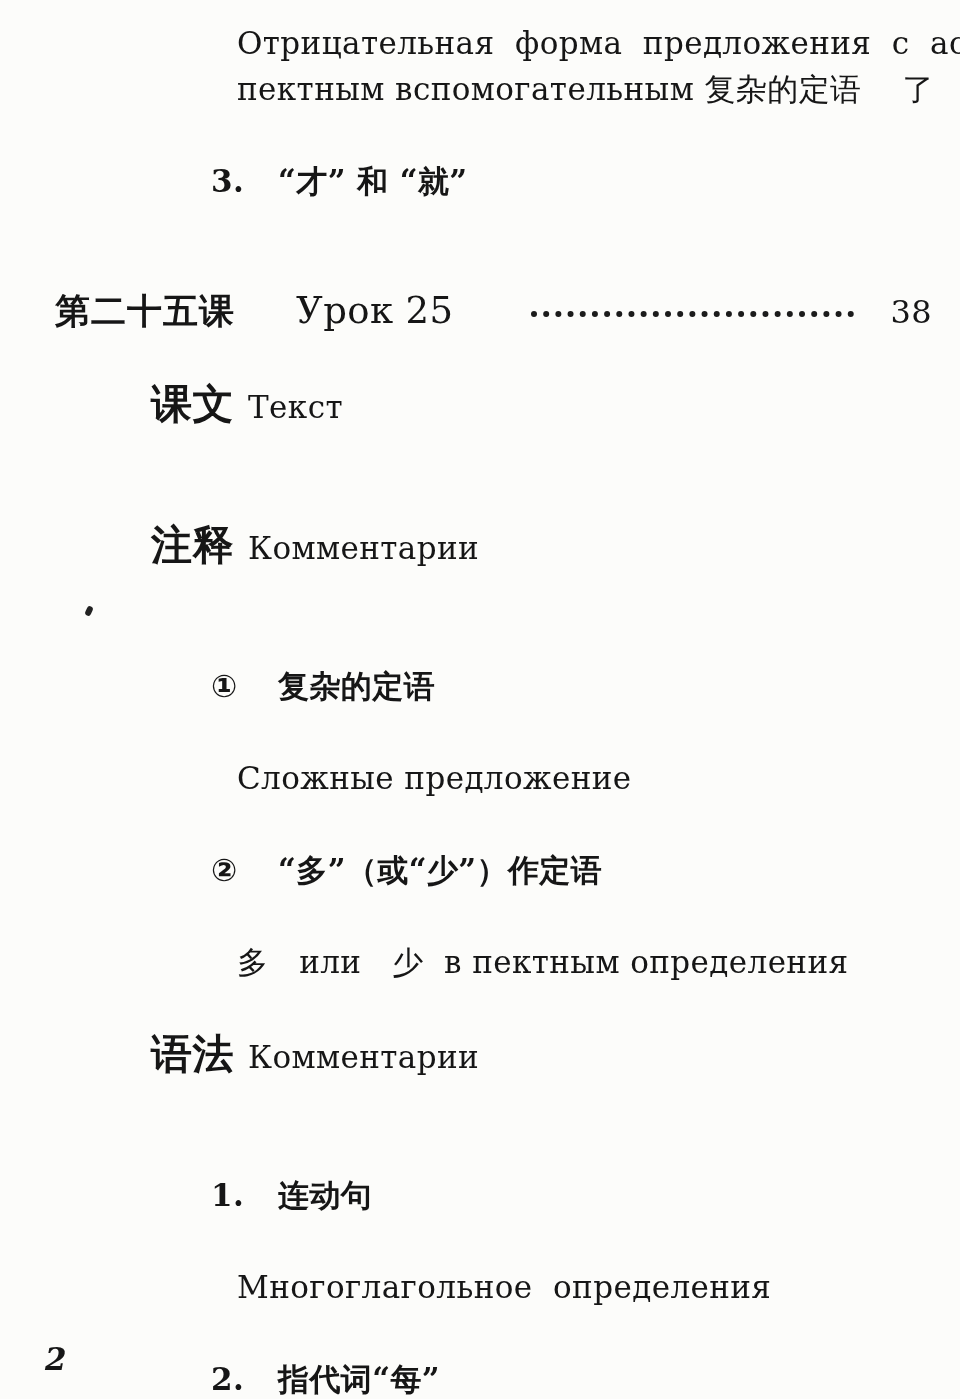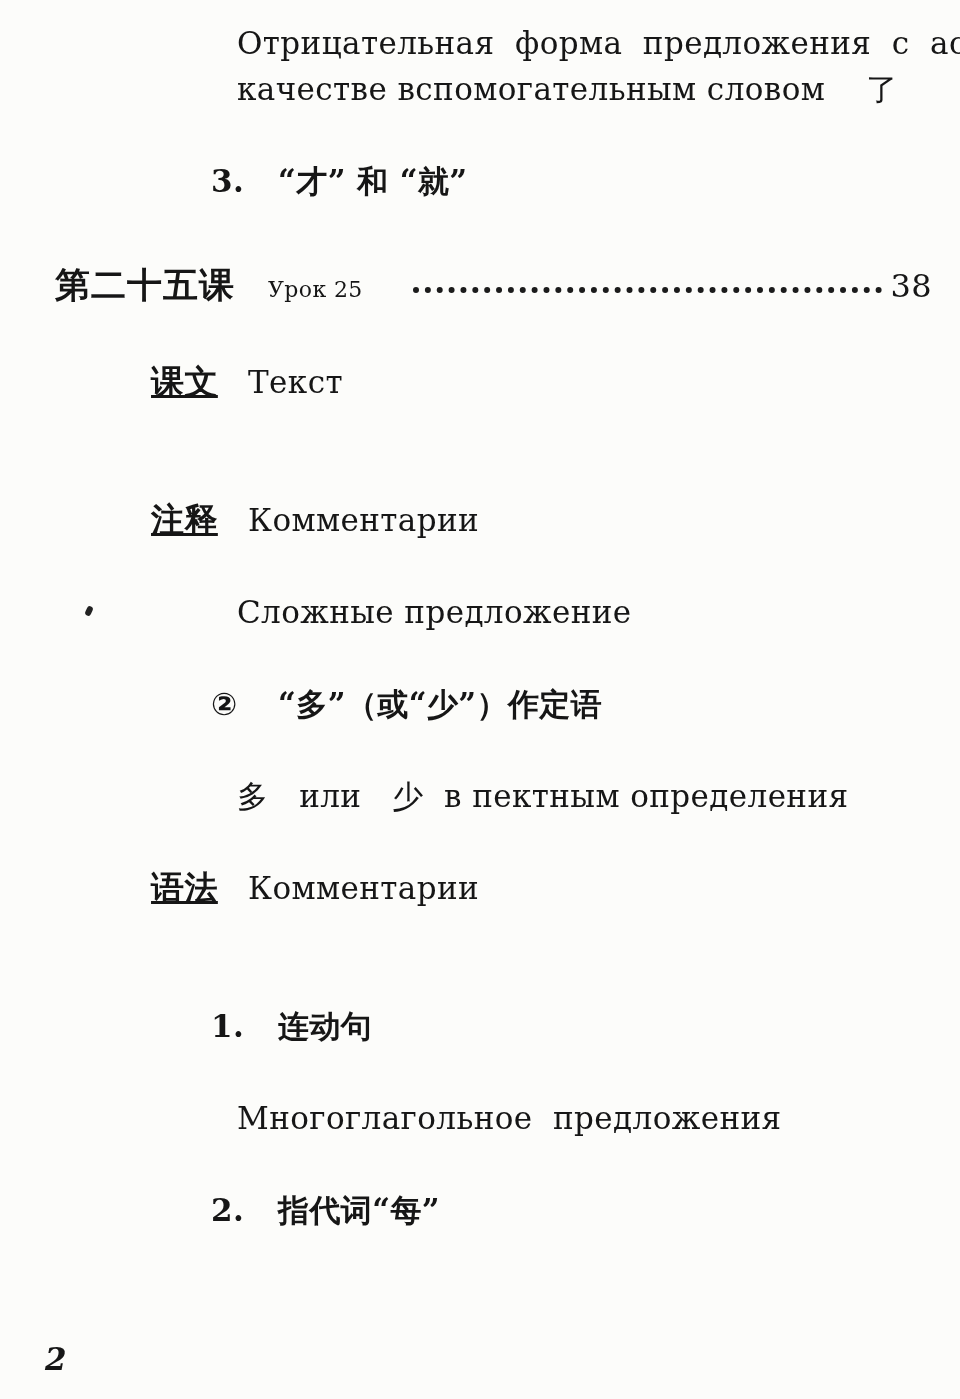--- a/index.html
+++ b/index.html
@@ -21,41 +21,40 @@
   .line {
     line-height: 46px;
     font-size: 31px;
     white-space: pre;
     letter-spacing: 0.4px;
   }
   
   .continuation { margin-left: 237px; }
   .numbered     { margin-left: 170px; }
   .section      { margin-left: 110px; }
-  .lesson       { margin-left: 55px;  margin-top: 12px;
-                  display: flex; align-items: baseline; }
+  .lesson       { margin-left: 55px;  margin-top: 38px;
+                  display: flex; align-items: baseline; gap: 28px; }
 
   .numbered .num {
     display: inline-block;
     min-width: 67px;
     font-weight: 700;
     font-family: "DejaVu Serif", "DejaVu Sans", serif;
   }
   .numbered .txt { font-weight: 700; }
 
   .section .zh {
     display: inline-block;
     min-width: 97px;
     font-weight: 700;
-    font-size: 33px;
-    text-decoration: underline;
+    font-size: 41px;
   }
 
   .lesson .lesson-zh { font-weight: 800; font-size: 35px; letter-spacing: 1px; }
-  .lesson .lesson-ru { margin-left: 33px; font-size: 22px; }
+  .lesson .lesson-ru { margin-left: 33px; font-size: 37px; }
   .lesson .dots {
     flex: 1;
     align-self: center;
     margin-left: 50px;
     margin-right: 8px;
     border-bottom: 6px dotted #1b1b1b;
     transform: translateY(2px);
   }
   .lesson .pagenum { font-size: 32px; margin-right: 28px; }
 
@@ -77,55 +76,58 @@
     border-radius: 3px;
     transform: rotate(24deg);
   }
 </style>
 </head>
 <body>
 
 <div class="page">
 
   <div class="line continuation">Отрицательная  форма  предложения  с  ас-</div>
-  <div class="line continuation">качестве вспомогательным словом    了</div>
+  <div class="line continuation">пектным вспомогательным 复杂的定语    了</div>
 
   <div class="line numbered">
     <span class="num">3.</span><span class="txt">“才” 和 “就”</span>
   </div>
 
   <div class="line lesson">
     <span class="lesson-zh">第二十五课</span>
     <span class="lesson-ru">Урок 25</span>
     <span class="dots"></span>
     <span class="pagenum">38</span>
   </div>
 
   <div class="line section">
     <span class="zh">课文</span><span class="ru">Текст</span>
   </div>
   <div class="line section">
     <span class="zh">注释</span><span class="ru">Комментарии</span>
   </div>
 
+  <div class="line numbered">
+    <span class="num">①</span><span class="txt">复杂的定语</span>
+  </div>
   <div class="line continuation">Сложные предложение</div>
 
   <div class="line numbered">
     <span class="num">②</span><span class="txt">“多”（或“少”）作定语</span>
   </div>
   <div class="line continuation">多   или   少  в пектным определения</div>
 
   <div class="line section">
     <span class="zh">语法</span><span class="ru">Комментарии</span>
   </div>
 
   <div class="line numbered">
     <span class="num">1.</span><span class="txt">连动句</span>
   </div>
-  <div class="line continuation">Многоглагольное  предложения</div>
+  <div class="line continuation">Многоглагольное  определения</div>
 
   <div class="line numbered">
     <span class="num">2.</span><span class="txt">指代词“每”</span>
   </div>
 
   <div class="ink-speck"></div>
 
   <div class="pagefoot">2</div>
 </div>
 

